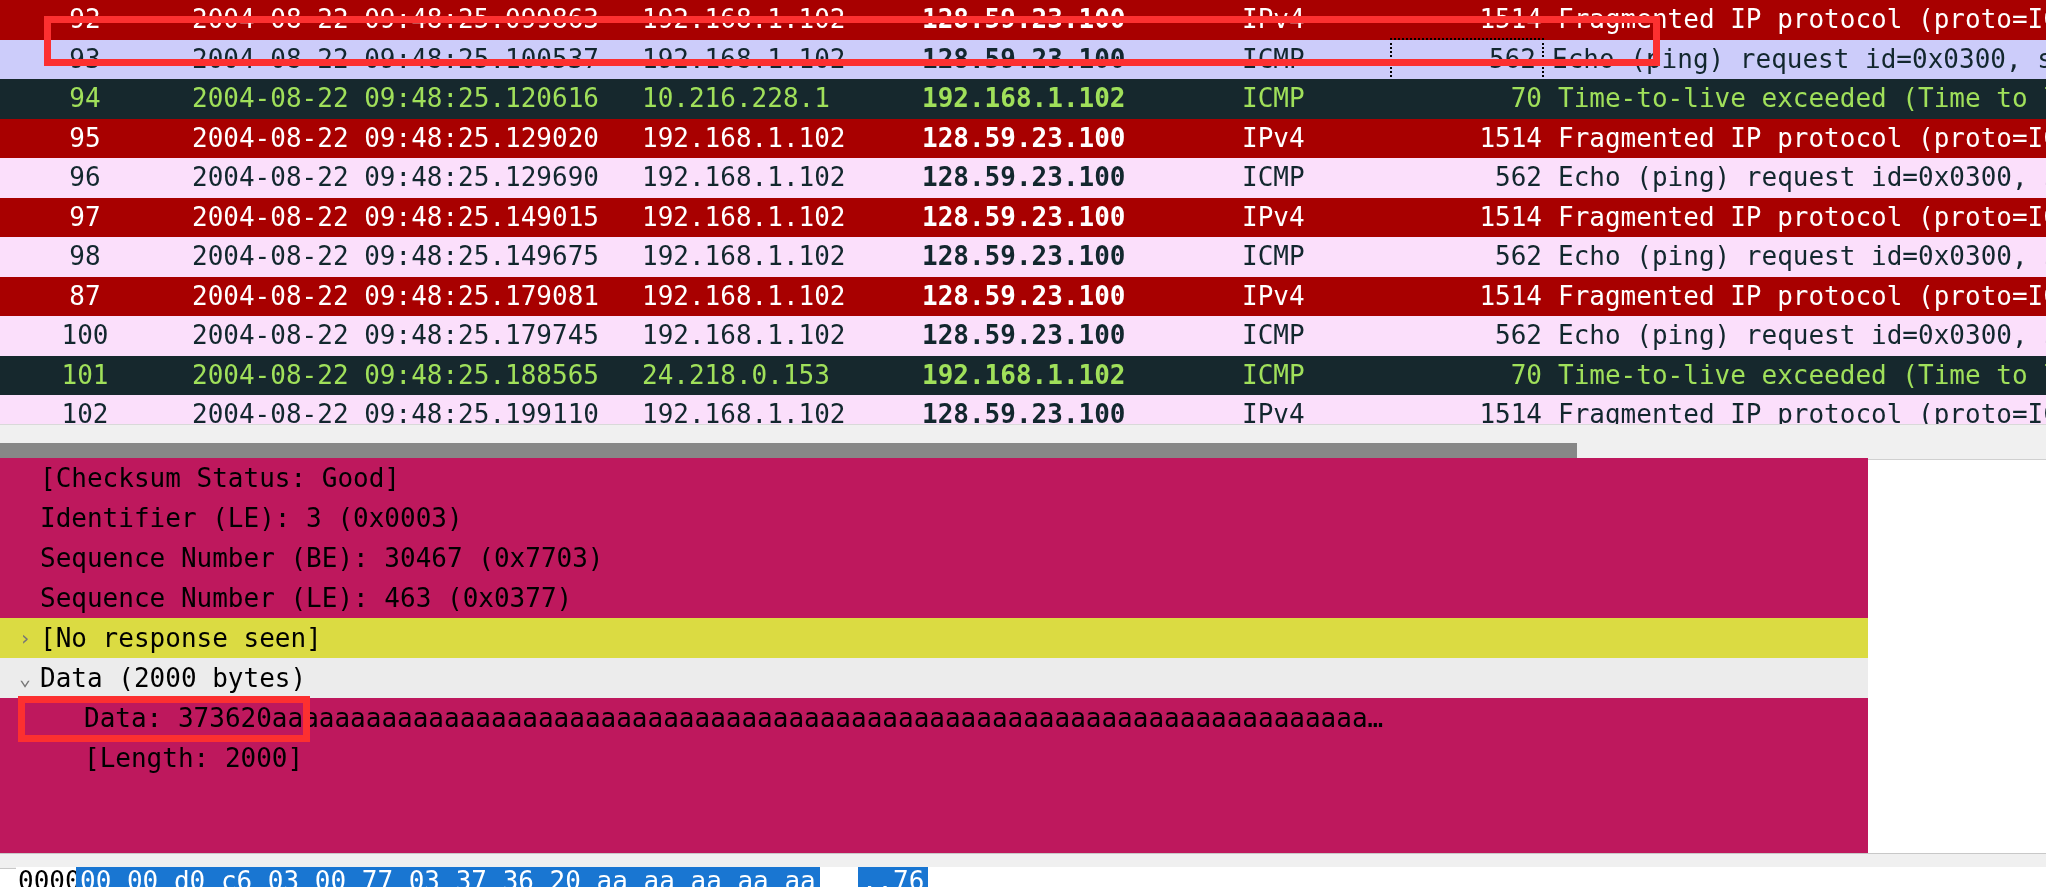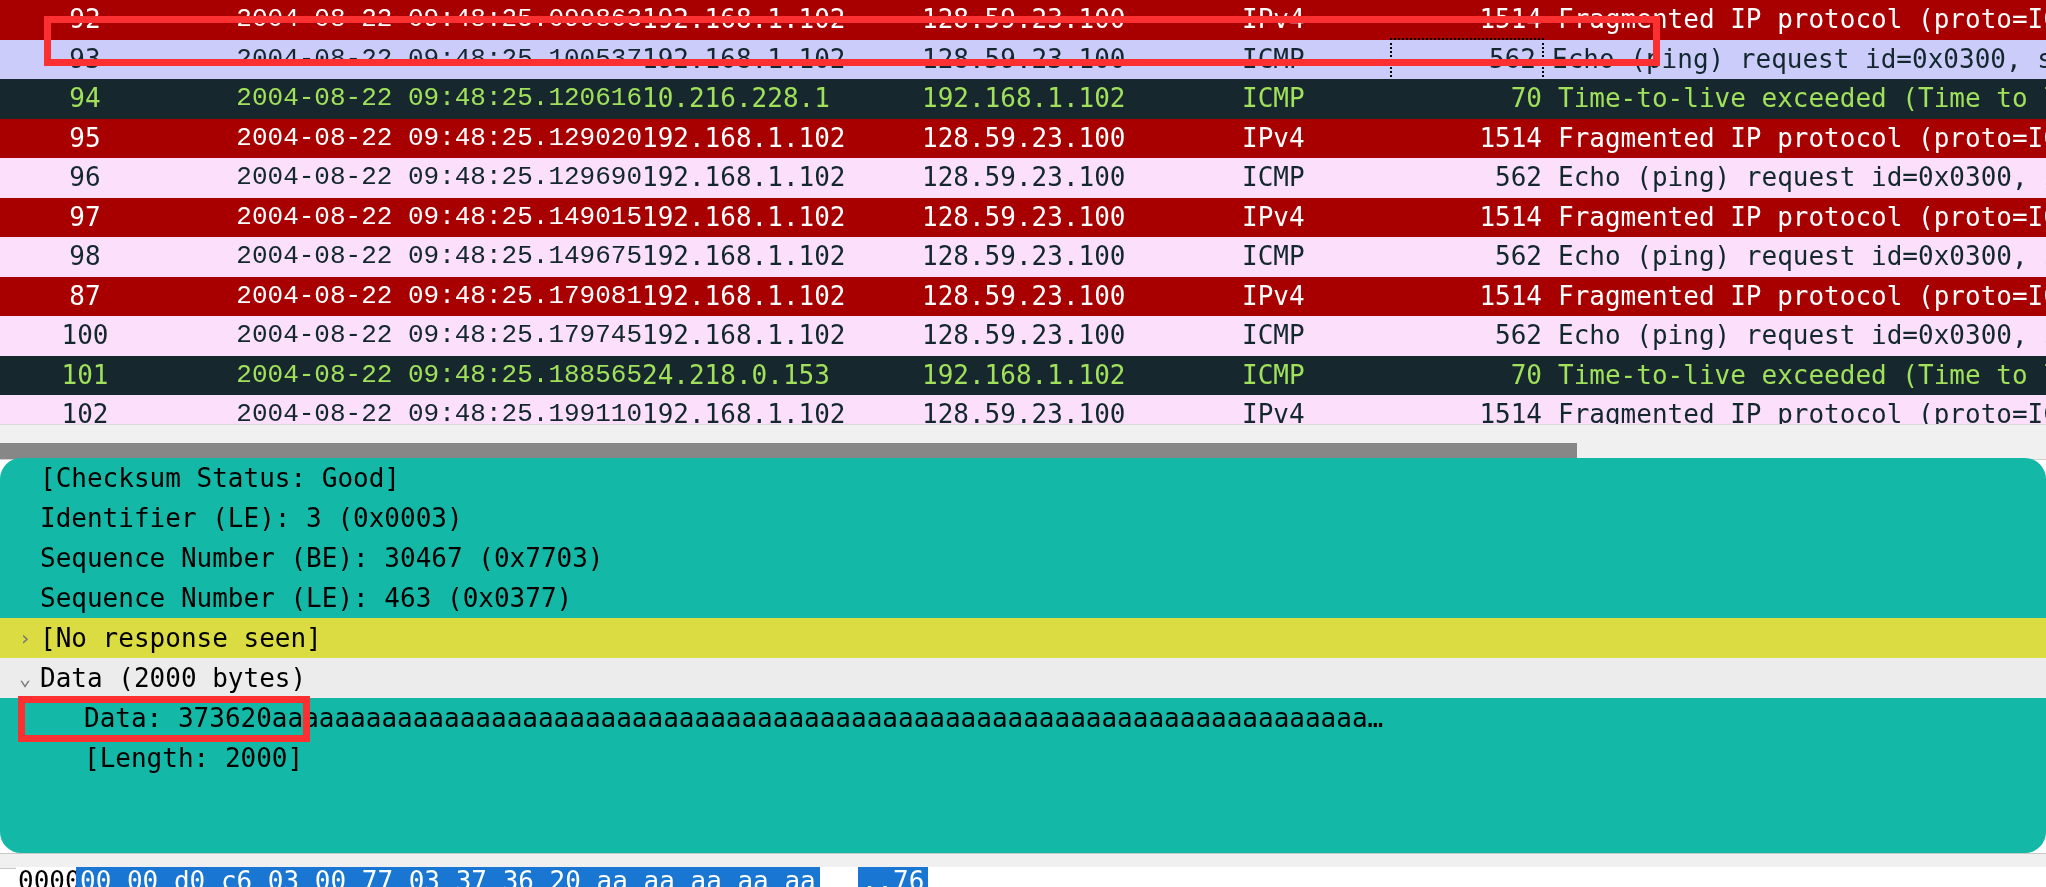--- a/index.html
+++ b/index.html
@@ -14,23 +14,23 @@
     position:absolute;left:0;top:0;width:2046px;height:424px;
     background:#ffffff;overflow:hidden;
   }
   .prow{
     height:39.5px;line-height:39.5px;white-space:nowrap;
     font-size:26px;letter-spacing:0px;
     position:relative;
   }
   .prow .c{display:inline-block;vertical-align:top;overflow:hidden;}
   .c-no    {width:170px;text-align:center;padding-right:10px;}
-  .c-time  {width:450px;text-align:right;padding-left:12px;font-family:Liberation Mono, monospace;}
+  .c-time  {width:450px;text-align:left;padding-left:12px;}
   .c-src   {width:280px;text-align:left;}
-  .c-dst   {width:280px;text-align:left;padding-left:0px;}
+  .c-dst   {width:280px;text-align:left;padding-left:0px;font-weight:bold;}
   .c-proto {width:150px;text-align:left;padding-left:40px;}
   .c-len   {width:150px;text-align:right;padding-right:6px;}
   .c-info  {text-align:left;padding-left:10px;}
 
   .r-red      {background:#a80000;color:#ffffff;}
   .r-pink     {background:#fbdffb;color:#12272e;}
   .r-dark     {background:#16282d;color:#a0e05a;}
   .r-selected {background:#ccccfa;color:#12272e;}
 
   .len-focus{
@@ -41,22 +41,22 @@
   
   .hscroll-area{
     position:absolute;left:0;top:424px;width:2046px;height:34px;
     background:#f0f0f0;border-top:1px solid #d9d9d9;border-bottom:1px solid #d0d0d0;
   }
   .hscroll-track{position:absolute;left:0;top:9px;width:2046px;height:16px;background:#f0f0f0;}
   .hscroll-thumb{position:absolute;left:0;top:9px;height:16px;background:#878787;}
 
   
   .detail{
-    position:absolute;left:0;top:458px;width:2046px;height:395px;
-    background:#14b8a6;overflow:hidden;border-radius:21px;
+    position:absolute;left:0;top:458px;width:1868px;height:395px;
+    background:#be185d;overflow:hidden;
   }
   .drow{
     height:40px;line-height:40px;white-space:nowrap;
     font-size:26px;color:#000000;position:relative;
   }
   .drow .twisty{
     position:absolute;left:14px;top:0;width:22px;height:40px;
     color:#777;font-size:20px;line-height:40px;text-align:center;
   }
   .drow .dtext{display:inline-block;}

